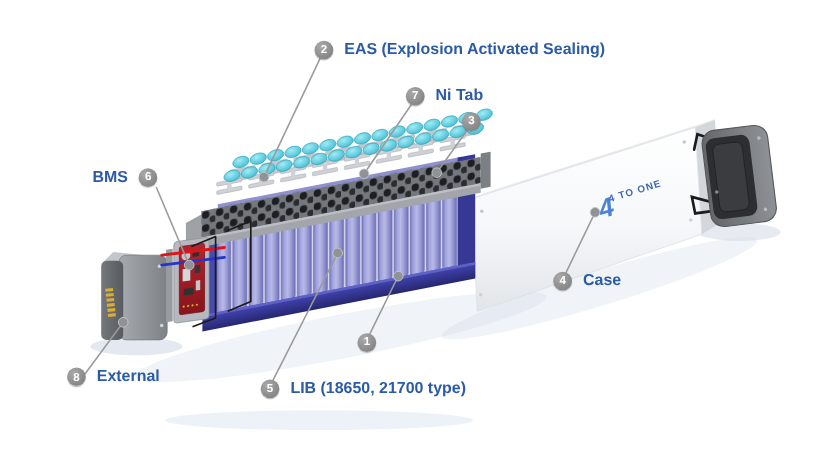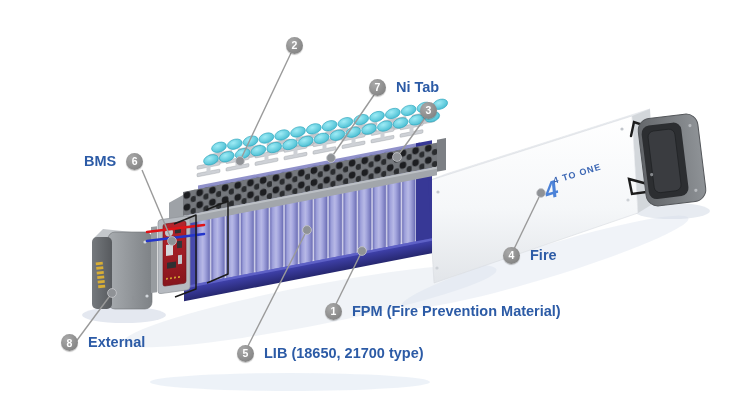--- a/index.html
+++ b/index.html
@@ -367,39 +367,39 @@
     </g>
   </svg>
 
   <div id="brand-logo">
     <span class="glyph">4</span>
     <span class="brand-name">4 TO ONE</span>
   </div>
 
   <div class="label" style="left:286px;top:37px">
     <span class="badge">2</span>
+    <span>EAS (Explosion Activated Sealing)</span>
   </div>
   <div class="label" style="left:369px;top:79px">
     <span class="badge">7</span>
     <span>Ni Tab</span>
   </div>
   <div class="label" style="left:420px;top:102px">
     <span class="badge">3</span>
   </div>
   <div class="label" style="left:84px;top:153px;">
     <span>BMS</span>
     <span class="badge">6</span>
   </div>
   <div class="label" style="left:503px;top:247px">
     <span class="badge">4</span>
-    <span>Fire</span>
+    <span>Case</span>
   </div>
   <div class="label" style="left:325px;top:303px">
     <span class="badge">1</span>
-    <span>FPM (Fire Prevention Material)</span>
   </div>
   <div class="label" style="left:237px;top:345px">
     <span class="badge">5</span>
     <span>LIB (18650, 21700 type)</span>
   </div>
   <div class="label" style="left:61px;top:331px">
     <span class="badge">8</span>
     <span class="two-line">
       <span>External</span>
     </span>

